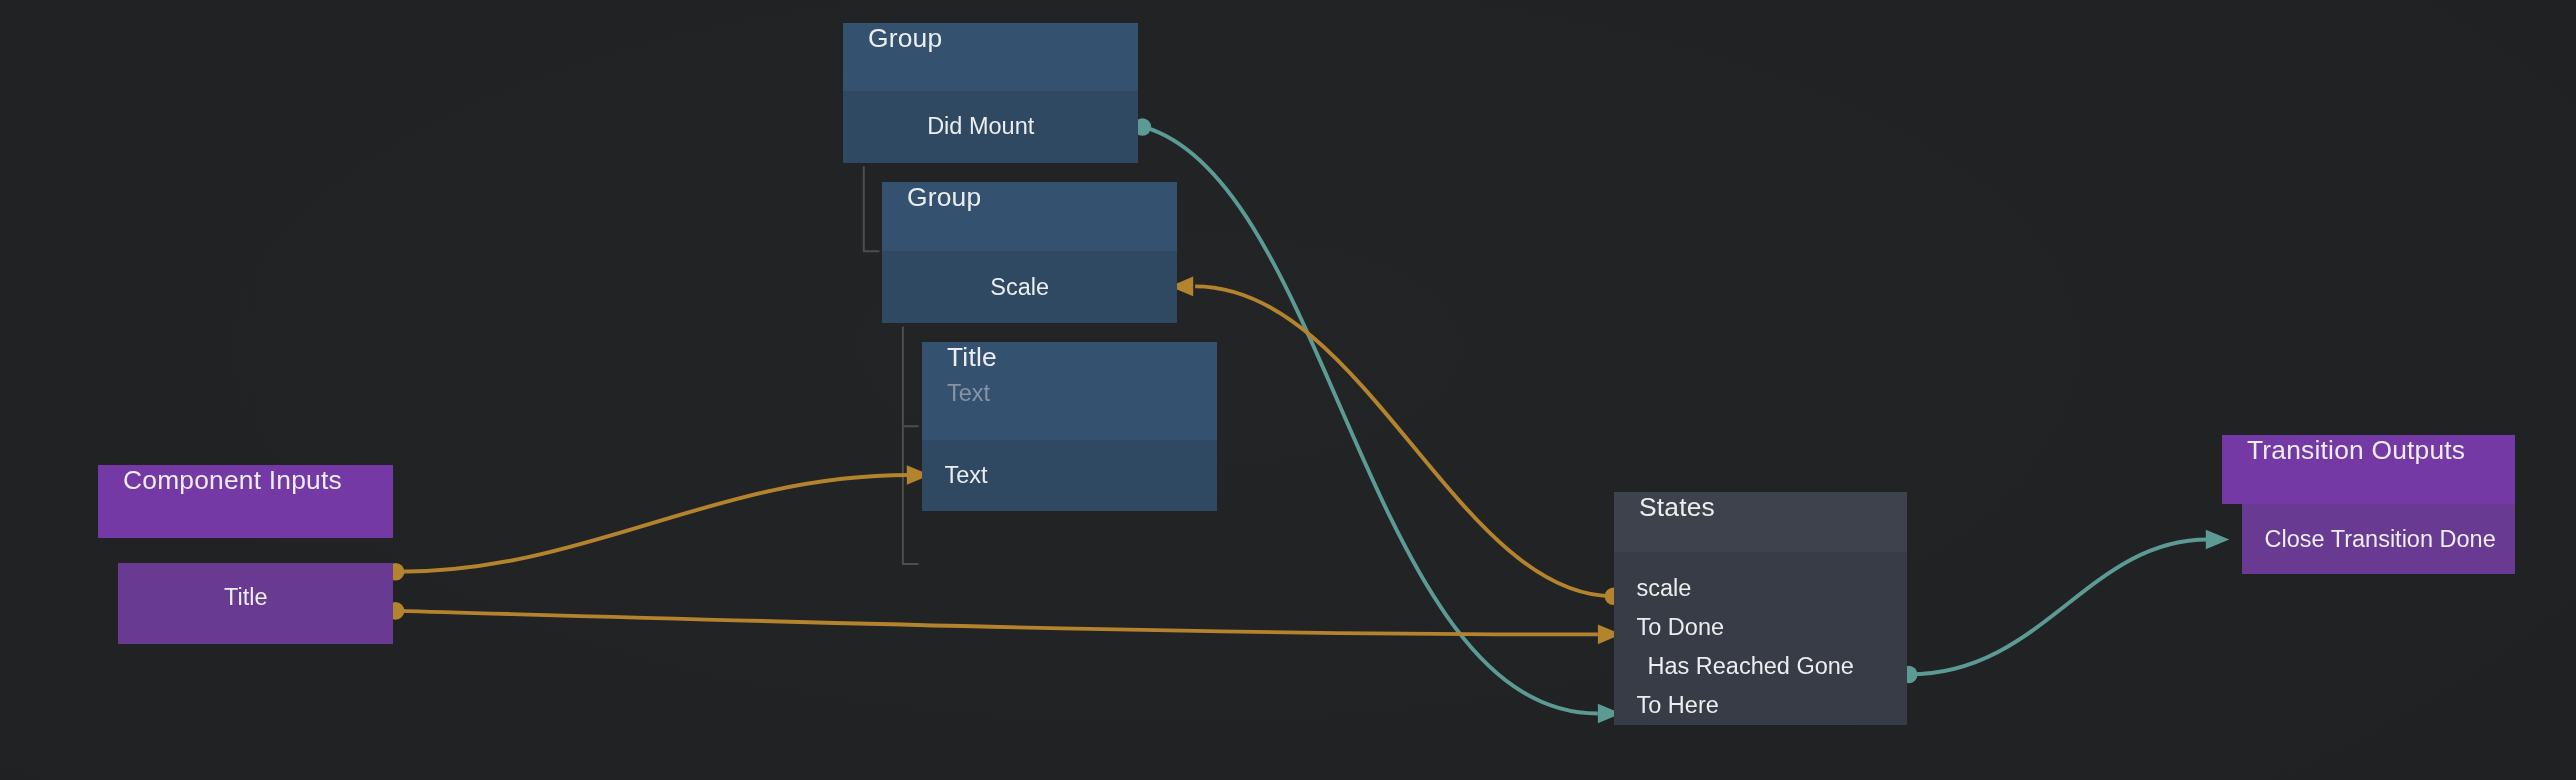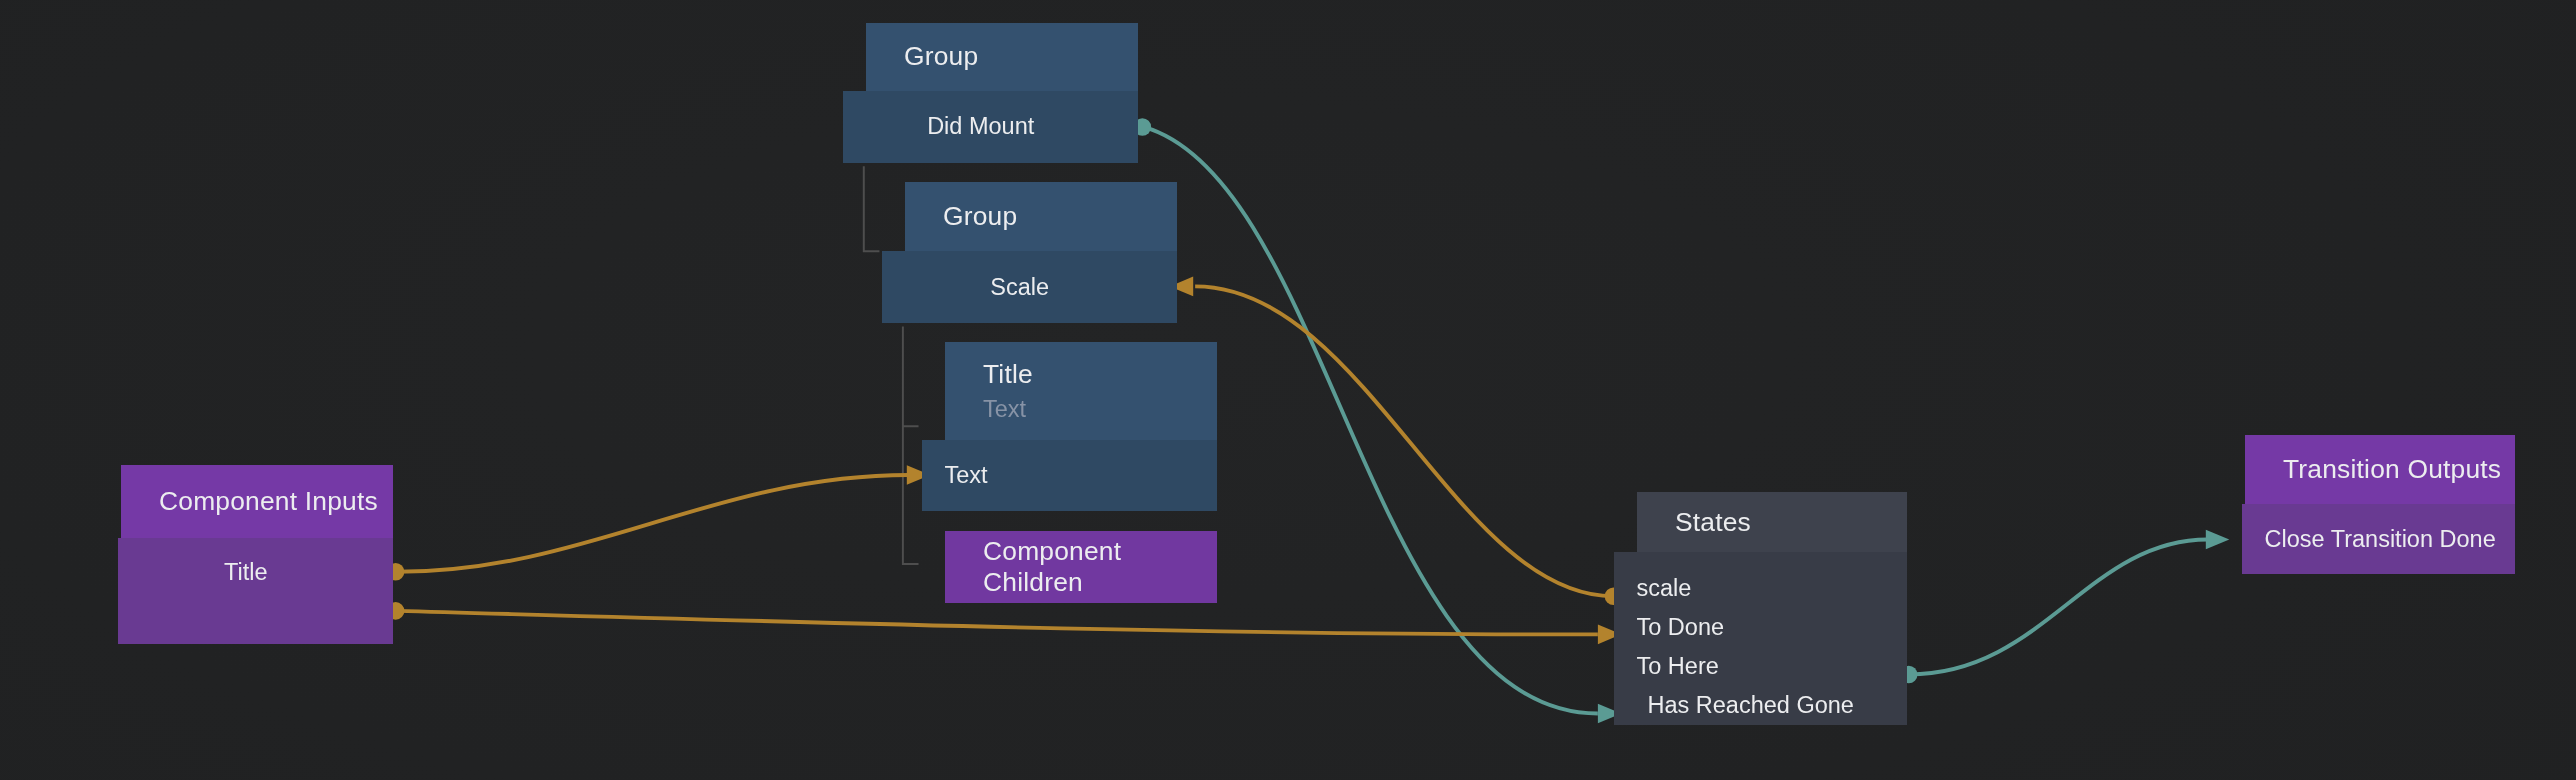--- a/index.html
+++ b/index.html
@@ -9,21 +9,21 @@
     height: 780px;
     overflow: hidden;
     background: radial-gradient(120% 160% at 45% 45%, #232425 0%, #202122 60%, #1b1c1d 100%);
     font-family: "Liberation Sans", sans-serif;
   }
   .wire-layer { position: absolute; left: 0; top: 0; }
   .wire { fill: none; stroke-width: 4; }
   .tree-line { fill: none; stroke-width: 2; }
 
   .node { position: absolute; display: flex; flex-direction: column; color: #ecedef; }
-  .node-header { display: flex; flex-direction: column; justify-content: center; padding-left: 38px; box-sizing: border-box; margin-left: 23px; }
+  .node-header { display: flex; flex-direction: column; padding-left: 25px; box-sizing: border-box; }
   .node-title { font-size: 26.4px; letter-spacing: 0.2px; }
   .node-subtitle { font-size: 23.5px; margin-top: 6.8px; color: #8793a6; }
   .node-body { display: flex; flex-direction: column; justify-content: center; flex: 1; box-sizing: border-box; }
   .row { display: flex; align-items: center; font-size: 23.5px; box-sizing: border-box; }
   .row.left  { justify-content: flex-start; padding-left: 22.5px; }
   .row.right { justify-content: center;  padding-right: 19.6px; }
 
   
   .blue  .node-header { background: #34516f; }
   .blue  .node-body   { background: #2f4963; }
@@ -37,21 +37,21 @@
 
   
   #group-outer        { left: 843px;  top: 22.5px;  width: 295px; height: 140px; }
   #group-outer  .node-header { height: 68px; }
   #group-inner        { left: 882px;  top: 182px; width: 295px; height: 141px; }
   #group-inner  .node-header { height: 69px; }
   #title-node         { left: 922px;  top: 342px; width: 295px; height: 169px; }
   #title-node   .node-header { height: 98px; }
   #component-children { left: 922px;  top: 531px; width: 295px; height: 72px; }
   #component-children .node-header { height: 72px; }
-  #component-inputs   { left: 98px;  top: 465px; width: 295px; height: 179px; }
+  #component-inputs   { left: 98px;  top: 465px; width: 295px; height: 179px; gap: 25px; }
   #component-inputs .node-header { height: 73px; }
   #component-inputs .node-body { justify-content: flex-start; padding-top: 15.6px; }
   #component-inputs .row { height: 38px; }
   #states             { left: 1614px; top: 492px; width: 293px; height: 233px; }
   #states .node-header { height: 68px; }
   #states .node-body  { justify-content: flex-start; padding-top: 16.6px; }
   #states .row { height: 39px; }
   #component-outputs  { left: 2222px; top: 435px; width: 293px; height: 139px; }
   #component-outputs .node-header { height: 69px; }
 </style>
@@ -111,25 +111,20 @@
       <div class="node-title">Title</div>
       <div class="node-subtitle">Text</div>
     </div>
     <div class="node-body">
       <div class="row left">
         <span>Text</span>
       </div>
     </div>
   </div>
 
-  <div class="node purple solo" id="component-children">
-    <div class="node-header">
-      <div class="node-title">Component Children</div>
-    </div>
-  </div>
 
   <div class="node purple" id="component-inputs">
     <div class="node-header">
       <div class="node-title">Component Inputs</div>
     </div>
     <div class="node-body">
       <div class="row right">
         <span>Title</span>
       </div>
     </div>
@@ -139,25 +134,25 @@
     <div class="node-header">
       <div class="node-title">States</div>
     </div>
     <div class="node-body">
       <div class="row left">
         <span>scale</span>
       </div>
       <div class="row left">
         <span>To Done</span>
       </div>
+      <div class="row right">
+        <span>Has Reached Gone</span>
+      </div>
       <div class="row left">
         <span>To Here</span>
-      </div>
-      <div class="row right">
-        <span>Has Reached Gone</span>
       </div>
     </div>
   </div>
 
   <div class="node purple" id="component-outputs">
     <div class="node-header">
       <div class="node-title">Transition Outputs</div>
     </div>
     <div class="node-body">
       <div class="row left">

